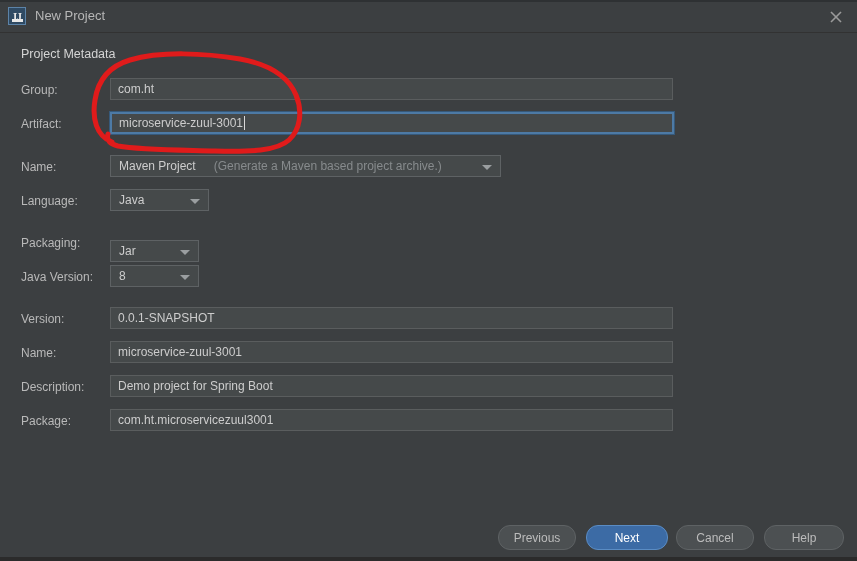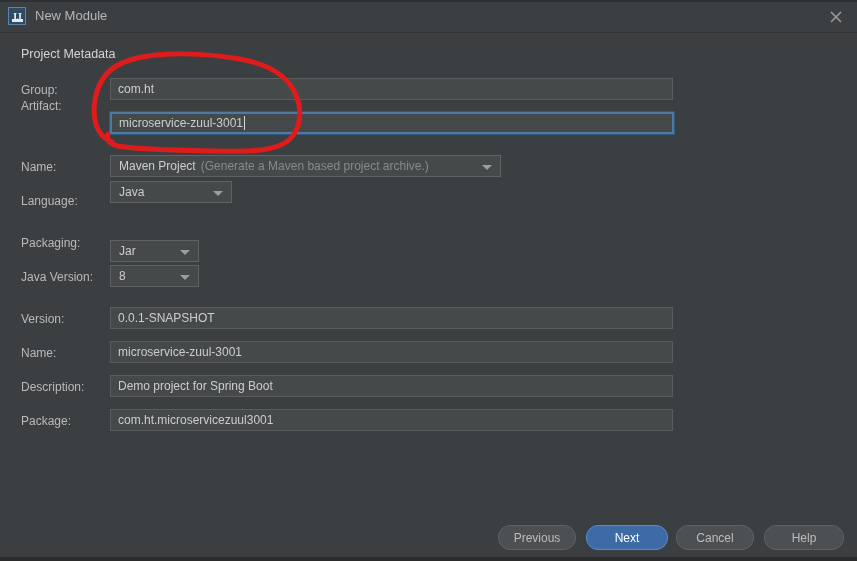--- a/index.html
+++ b/index.html
@@ -130,21 +130,21 @@
     display: flex;
     align-items: center;
     padding-left: 8px;
     font-size: 12px;
     color: #cdcdcd;
     white-space: nowrap;
     overflow: hidden;
   }
   .combo .hint {
     color: #878b8d;
-    margin-left: 5px;
+    margin-left: 18px;
   }
   .combo .arrow {
     position: absolute;
     right: 8px;
     top: 9px;
     width: 0; height: 0;
     border-left: 5px solid transparent;
     border-right: 5px solid transparent;
     border-top: 5px solid #9a9ea0;
   }
@@ -192,52 +192,52 @@
 <div id="app">
 
   <div id="titlebar">
     <div id="title-underline"></div>
 
     <div id="app-icon">
       <span class="glyph">IJ</span>
       <span class="bar"></span>
     </div>
 
-    <div id="window-title">New Module</div>
+    <div id="window-title">New Project</div>
 
     <div id="close-button">
       <svg width="22" height="22" viewBox="0 0 22 22">
         <line x1="6" y1="6" x2="16" y2="16" stroke="#9a9a9a" stroke-width="1.6"></line>
         <line x1="16" y1="6" x2="6" y2="16" stroke="#9a9a9a" stroke-width="1.6"></line>
       </svg>
     </div>
   </div>
 
   <div id="section-title">Project Metadata</div>
 
   <div class="row-label" style="top:83px">Group:</div>
   <div class="textfield" style="top:78px; width:563px">
     <span>com.ht</span>
   </div>
 
-  <div class="row-label" style="top:99px">Artifact:</div>
+  <div class="row-label" style="top:117px">Artifact:</div>
   <div class="textfield focused" style="top:112px; width:564px">
     <span>microservice-zuul-3001</span>
       <span class="caret"></span>
   </div>
 
   <div class="row-label" style="top:160px">Name:</div>
   <div class="combo" style="top:155px; width:391px">
     <span>Maven Project</span>
     <span class="hint">(Generate a Maven based project archive.)</span>
     <span class="arrow"></span>
   </div>
 
   <div class="row-label" style="top:194px">Language:</div>
-  <div class="combo" style="top:181px; width:122px">
+  <div class="combo" style="top:189px; width:99px">
     <span>Java</span>
     <span class="arrow"></span>
   </div>
 
   <div class="row-label" style="top:236px">Packaging:</div>
   <div class="combo" style="top:240px; width:89px">
     <span>Jar</span>
     <span class="arrow"></span>
   </div>
 

